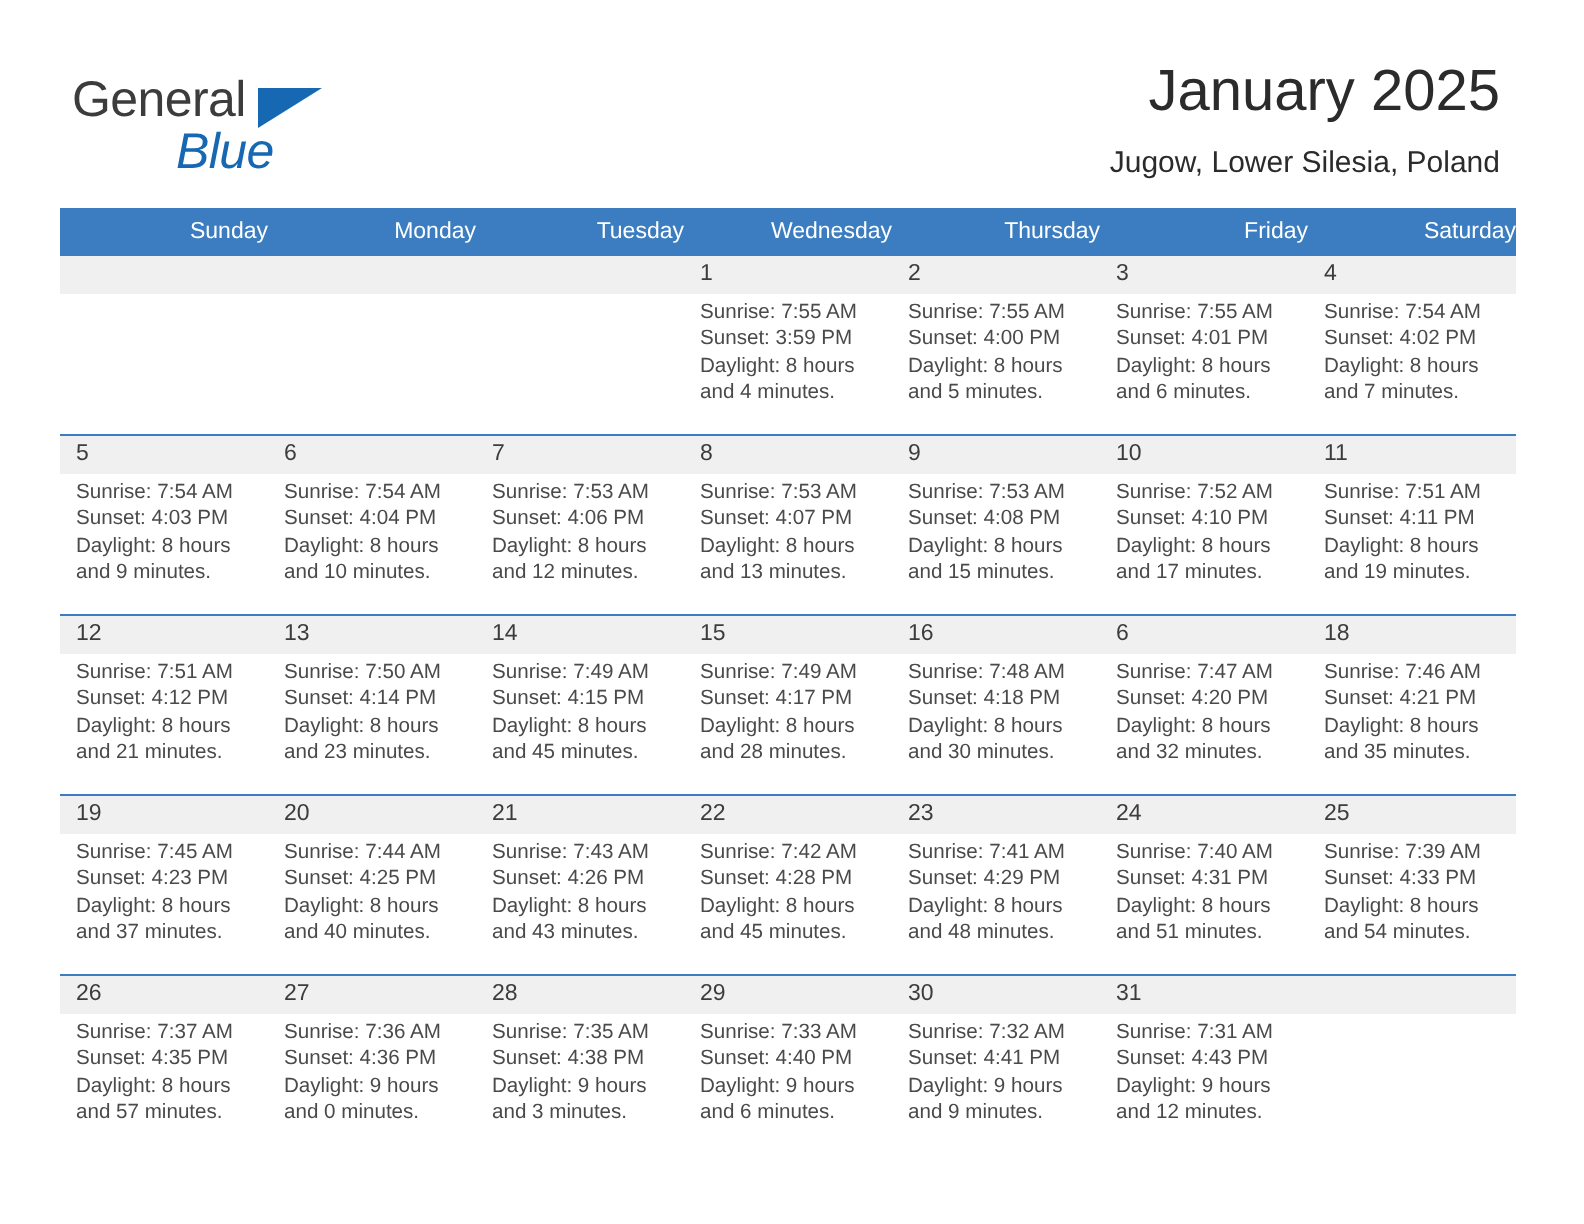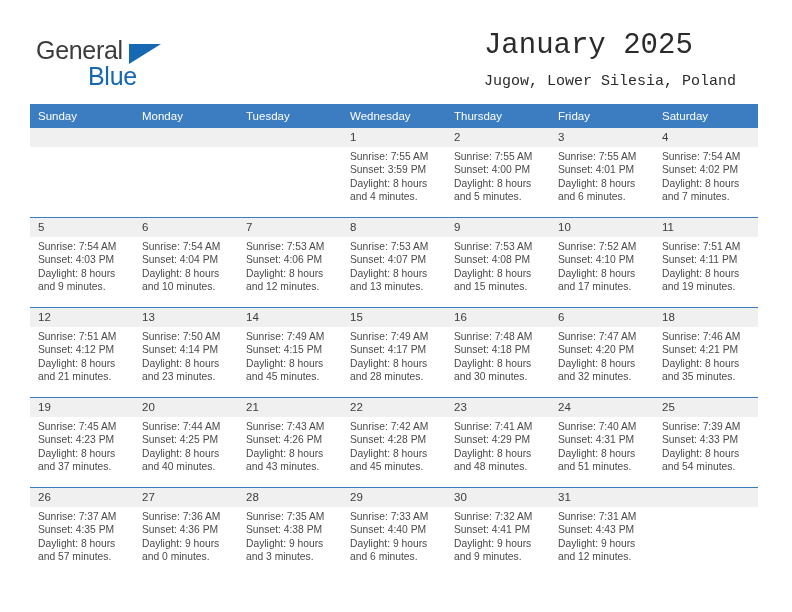--- a/index.html
+++ b/index.html
@@ -55,27 +55,28 @@
     border-bottom: 20px solid transparent;
   }
   .brand-blue {
     position: absolute;
     left: 52px;
     top: 26px;
     font-size: 25px;
     letter-spacing: -0.3px;
     color: #1668b3;
     line-height: 28px;
+    font-style: italic;
   }
 
   .title-block {
     position: absolute;
-    right: 52px;
+    right: 38px;
     top: 28px;
-    font-family: Liberation Mono, monospace;
+    text-align: right;
   }
   .cal-title {
     font-size: 29px;
     color: #2b2b2b;
     line-height: 36px;
     white-space: nowrap;
   }
   .cal-subtitle {
     margin-top: 9px;
     font-size: 15px;
@@ -91,21 +92,21 @@
     top: 104px;
     width: 728px;
     border-collapse: collapse;
     table-layout: fixed;
   }
   .calendar th {
     background: #3b7dc0;
     color: #ffffff;
     font-size: 11.5px;
     font-weight: normal;
-    text-align: left;
+    text-align: right;
     padding: 6px 0 6px 8px;
     height: 22px;
     box-sizing: border-box;
   }
   .calendar td {
     vertical-align: top;
     padding: 0;
     border-top: 1px solid #3b7dc0;
     width: 104px;
   }

